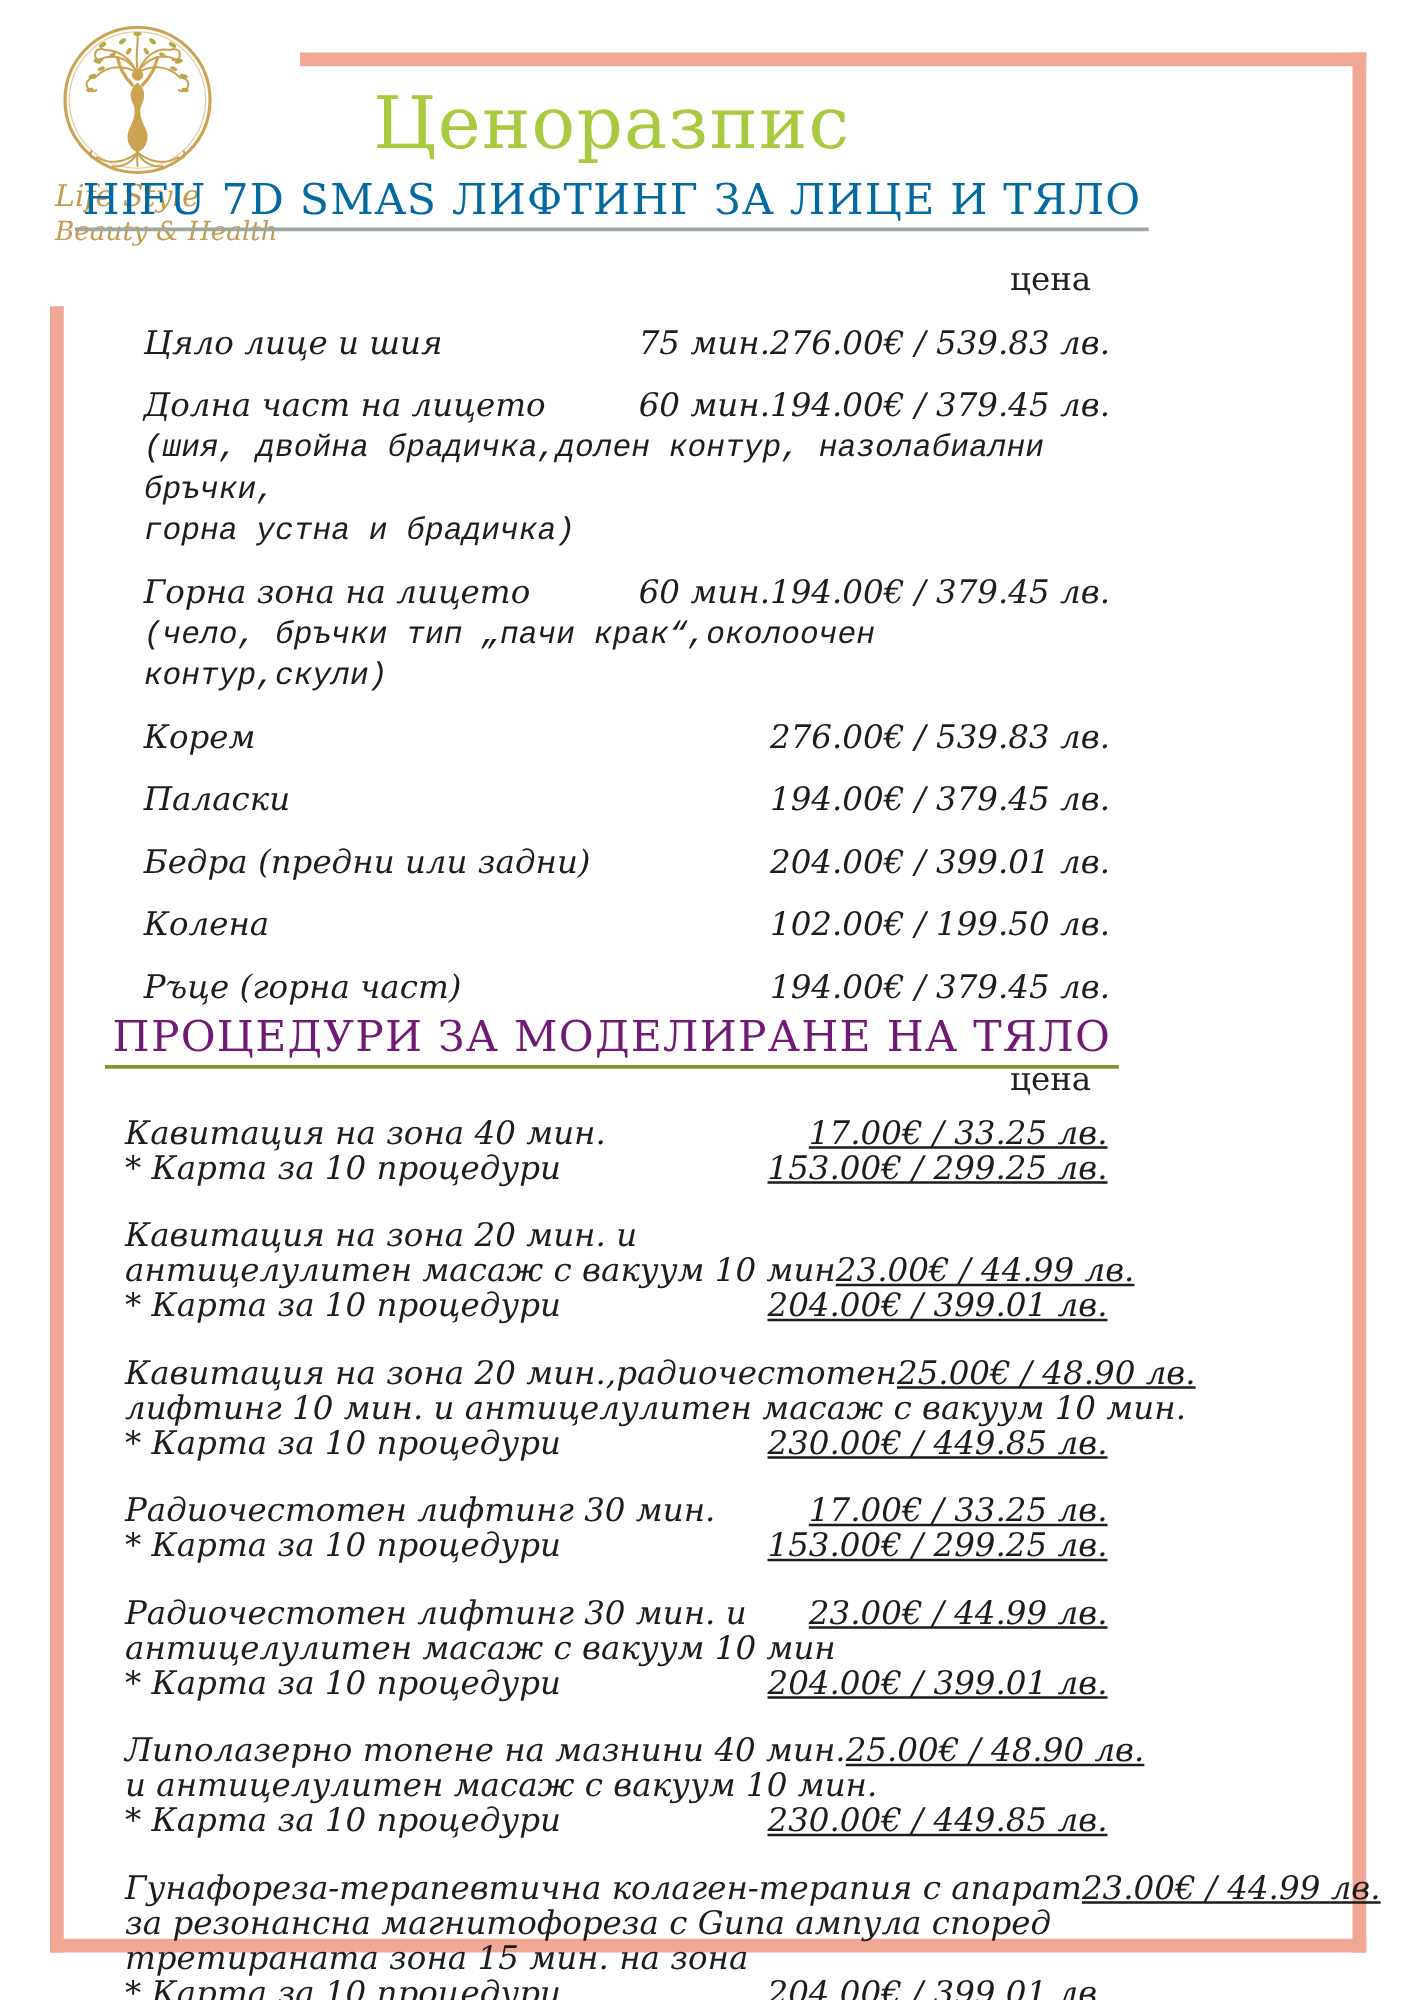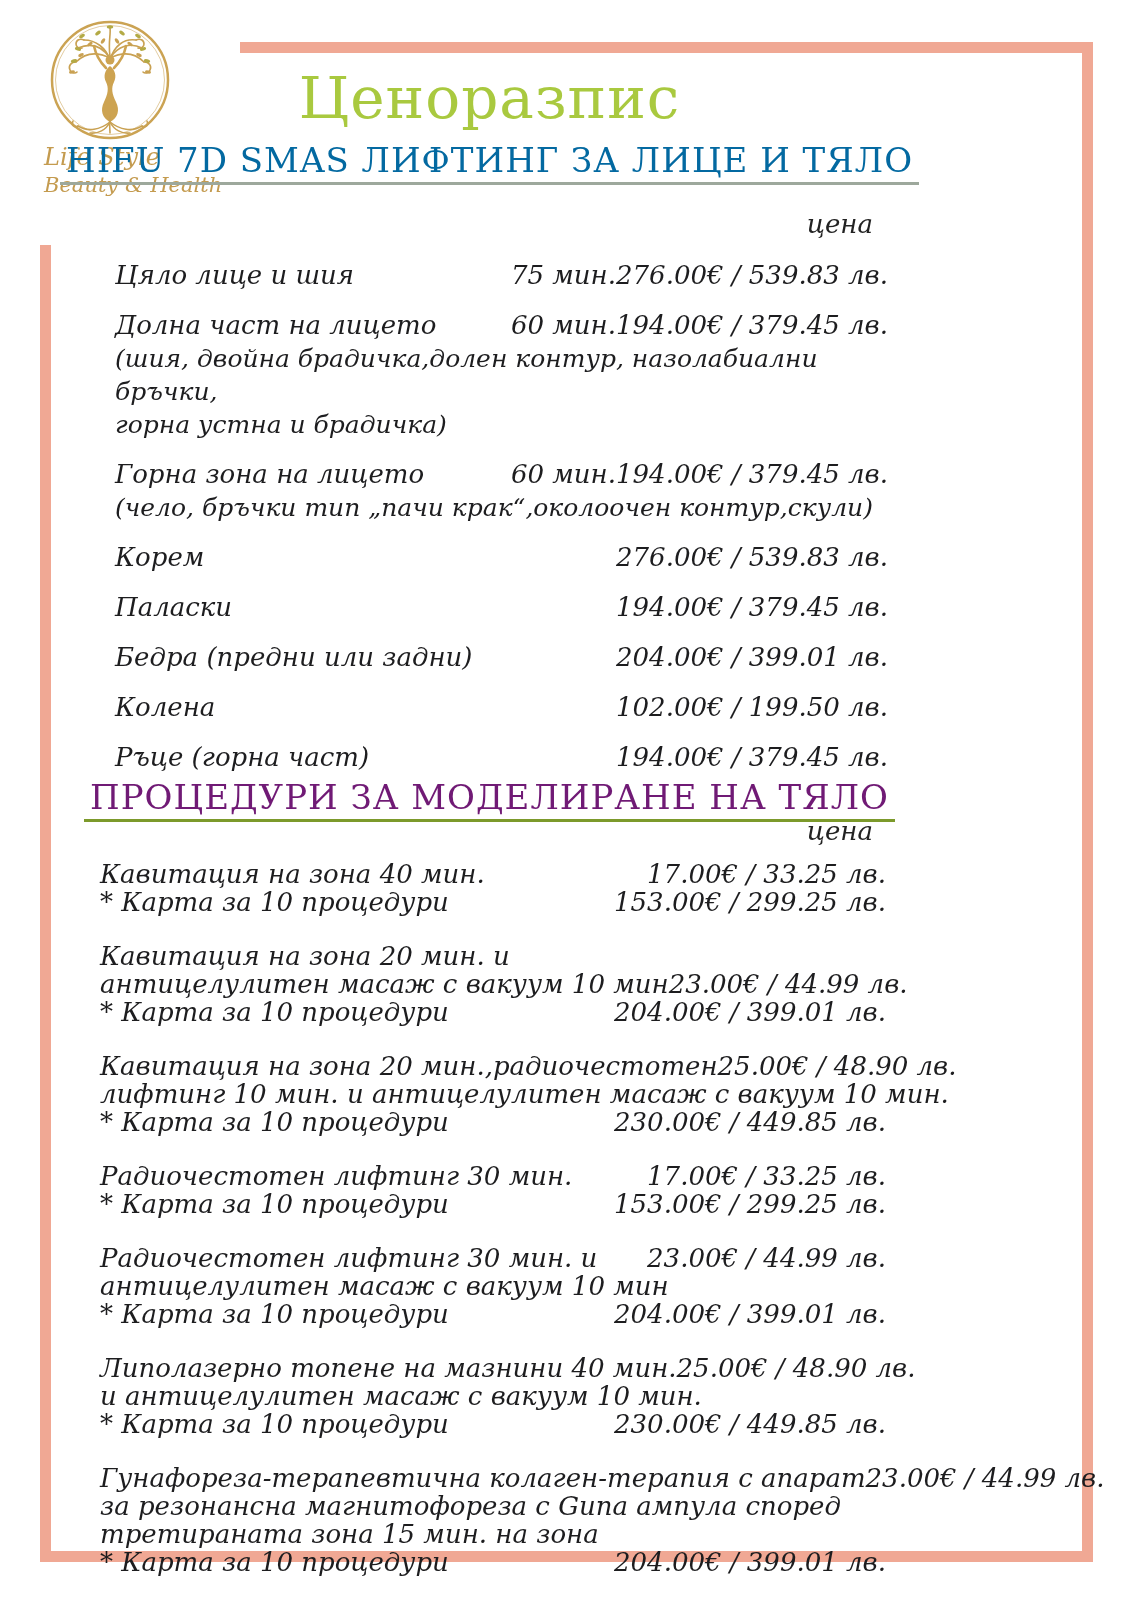--- a/index.html
+++ b/index.html
@@ -24,43 +24,43 @@
 
   .title{margin:52px 38px 0 40px;text-align:center;font-size:58px;line-height:64px;
          color:#A9C93F;letter-spacing:1px;}
   .hwrap{text-align:center;margin-left:40px;margin-right:38px;}
   .h1wrap{margin-top:10px;}
   .h2wrap{margin-top:-14px;}
   .hspan{display:inline-block;font-size:34px;line-height:40px;letter-spacing:1px;padding:0 6px 2px;}
   .h1span{color:#0369a1;border-bottom:3px solid #9DA89C;}
   .h2span{color:#701a75;border-bottom:3px solid #7C9A2B;}
 
-  .price-label{text-align:right;padding-right:104px;font-style:italic;font-size:26px;
+  .price-label{text-align:right;padding-right:104px;font-size:26px;
                line-height:30px;color:#222222;}
   .pl1{margin-top:24px;}
   .pl2{margin-top:-6px;}
 
   
   .rows1{margin-top:20px;}
   .s1row{margin-bottom:17px;}
   .s1grid{display:grid;grid-template-columns:1fr 110px 270px;padding:0 91px 0 115px;
           font-style:italic;font-size:26px;line-height:33px;}
   .s1name{white-space:nowrap;}
   .s1dur{text-align:right;white-space:nowrap;}
   .s1price{text-align:right;white-space:nowrap;}
   .s1notes{padding:0 91px 0 115px;font-style:italic;font-size:25px;line-height:33px;
-           white-space:pre-line;}
+           white-space:pre-line;font-family:Liberation Mono, monospace;}
 
   
   .groups2{margin-top:14px;}
   .group{margin-bottom:26px;}
   .g-line{display:grid;grid-template-columns:auto 1fr;padding:0 91px 0 100px;
           font-style:italic;font-size:26px;line-height:28px;}
   .g-text{white-space:nowrap;}
-  .g-price{text-align:right;white-space:nowrap;}
+  .g-price{text-align:right;white-space:nowrap;text-decoration:underline;}
 </style>
 </head>
 <body>
 
 <div class="page">
 
   <div class="bar bar-top"></div>
   <div class="bar bar-right"></div>
   <div class="bar bar-left"></div>
   <div class="bar bar-bottom"></div>

